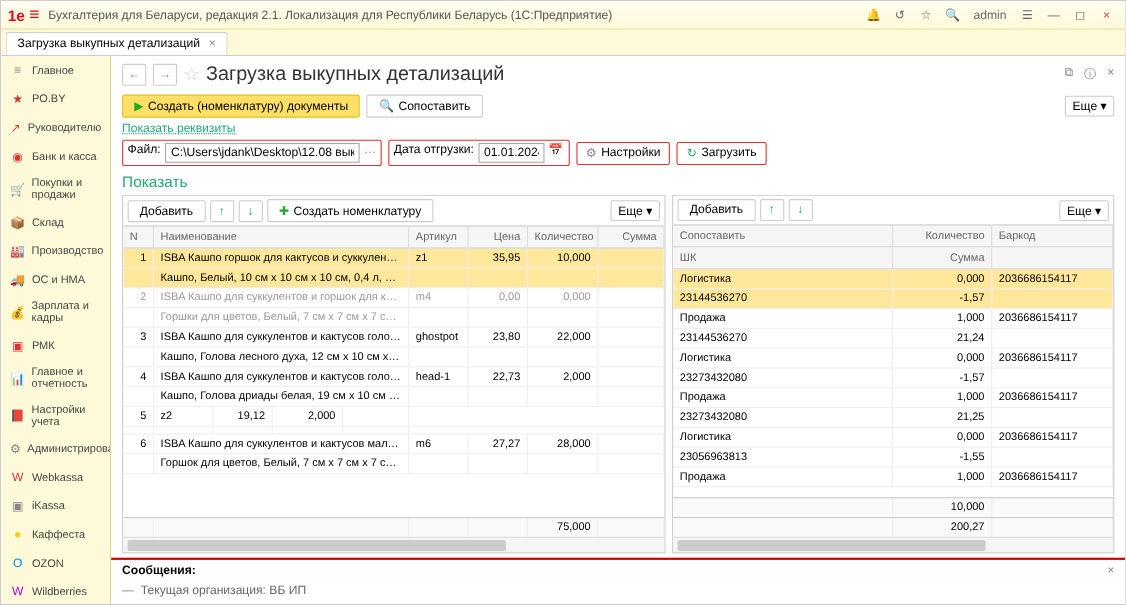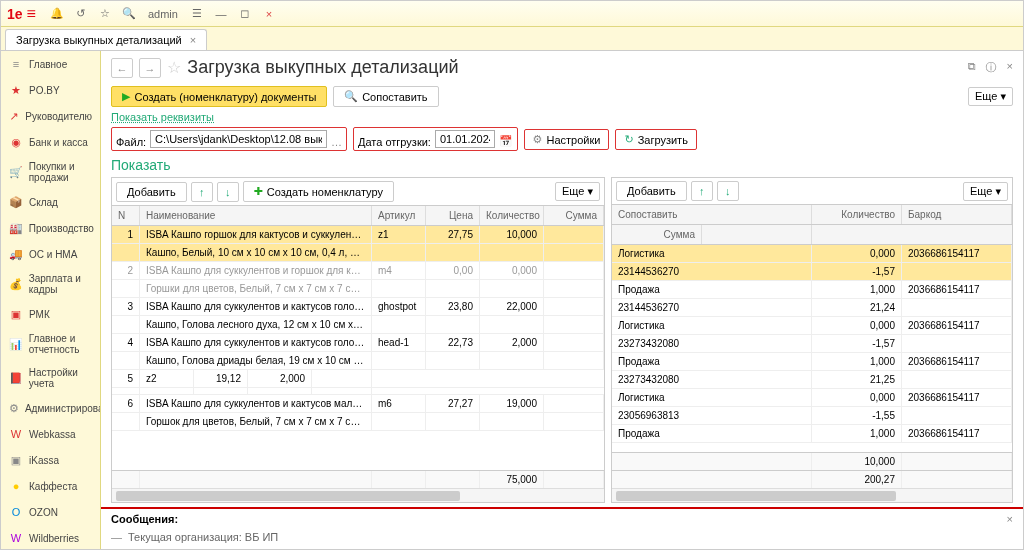--- a/index.html
+++ b/index.html
@@ -22,21 +22,21 @@
 .pgtop{display:flex;align-items:center;padding:6px 10px;gap:6px}
 .navbtn{width:22px;height:20px;border:1px solid #ccc;background:#fff;display:flex;align-items:center;justify-content:center;color:#888;cursor:pointer;border-radius:2px}
 .star{color:#ccc;font-size:16px}
 .pgtitle{font-size:18px;color:#333;flex:1}
 .topicons{display:flex;gap:10px;color:#888}
 .row{display:flex;align-items:center;padding:2px 10px;gap:6px}
 .ybtn{background:#ffe066;border:1px solid #e0c020;padding:3px 10px;border-radius:2px;cursor:pointer;display:flex;align-items:center;gap:4px}
 .wbtn{background:#fff;border:1px solid #ccc;padding:3px 10px;border-radius:2px;cursor:pointer;display:flex;align-items:center;gap:4px}
 .gdot{color:#2a2}
 .link{color:#2a7;text-decoration:underline dotted;cursor:pointer;padding:2px 10px;font-size:11px}
-.redbox{border:1px solid #d33;padding:2px 4px;display:flex;align-items:flex-end;gap:4px;border-radius:2px}
+.redbox{border:1px solid #d33;padding:2px 4px;display:flex;align-items:flex-start;gap:4px;border-radius:2px}
 .inp{border:1px solid #aaa;padding:2px 4px;background:#fff}
 .sect{font-size:14px;color:#2a7;padding:4px 10px}
 .tables{flex:1;display:flex;gap:6px;padding:0 10px 4px;overflow:hidden}
 .tblwrap{display:flex;flex-direction:column;border:1px solid #ccc;overflow:hidden}
 .tblwrap.left{flex:1}
 .tblwrap.right{width:402px}
 .tblbar{display:flex;align-items:center;gap:4px;padding:3px 4px}
 .sqbtn{width:22px;height:20px;border:1px solid #ccc;display:flex;align-items:center;justify-content:center;cursor:pointer;border-radius:2px;color:#2a7}
 .tblhead{display:flex;background:#f5f5f5;border-top:1px solid #ccc;border-bottom:1px solid #ccc}
 .th{padding:4px 6px;border-right:1px solid #ddd;color:#666;font-size:10px}
@@ -58,20 +58,21 @@
 .cal{color:#888;cursor:pointer}
 .gear{color:#888}
 </style>
 </head>
 <body>
 
 <div class="app">
   <div class="titlebar">
     <span class="logo">1e</span>
     <span class="ham">≡</span>
+    <span class="title">Бухгалтерия для Беларуси, редакция 2.1. Локализация для Республики Беларусь   (1С:Предприятие)</span>
     <span class="rbtn">🔔</span>
     <span class="rbtn">↺</span>
     <span class="rbtn">☆</span>
     <span class="rbtn">🔍</span>
     <span class="rbtn" style="width:auto;padding:0 6px">admin</span>
     <span class="rbtn">☰</span>
     <span class="rbtn">—</span>
     <span class="rbtn">◻</span>
     <span class="rbtn cls">×</span>
   </div>
@@ -228,21 +229,21 @@
             <div class="th" style="width:54px">Артикул</div>
             <div class="th" style="width:54px;text-align:right">Цена</div>
             <div class="th" style="width:64px;text-align:right">Количество</div>
             <div class="th" style="width:60px;text-align:right">Сумма</div>
           </div>
           <div class="tblbody" id="lbody">
               <div class="trow sel">
                 <div class="td r" style="width:28px">1</div>
                 <div class="td" style="flex:1">ISBA Кашпо горшок для кактусов и суккулентов</div>
                 <div class="td" style="width:54px">z1</div>
-                <div class="td r" style="width:54px">27,75</div>
+                <div class="td r" style="width:54px">35,95</div>
                 <div class="td r" style="width:64px">10,000</div>
                 <div class="td" style="width:60px"></div>
               </div>
               <div class="trow sel">
                 <div class="td" style="width:28px"></div>
                 <div class="td" style="flex:1">Кашпо, Белый, 10 см х 10 см х 10 см, 0,4 л, 1…</div>
                 <div class="td" style="width:54px"></div>
                 <div class="td" style="width:54px"></div>
                 <div class="td" style="width:64px"></div>
                 <div class="td" style="width:60px"></div>
@@ -307,21 +308,21 @@
                 <div class="td" style="width:54px"></div>
                 <div class="td" style="width:54px"></div>
                 <div class="td" style="width:64px"></div>
                 <div class="td" style="width:60px"></div>
               </div>
               <div class="trow">
                 <div class="td r" style="width:28px">6</div>
                 <div class="td" style="flex:1">ISBA Кашпо для суккулентов и кактусов мален…</div>
                 <div class="td" style="width:54px">m6</div>
                 <div class="td r" style="width:54px">27,27</div>
-                <div class="td r" style="width:64px">19,000</div>
+                <div class="td r" style="width:64px">28,000</div>
                 <div class="td" style="width:60px"></div>
               </div>
               <div class="trow">
                 <div class="td" style="width:28px"></div>
                 <div class="td" style="flex:1">Горшок для цветов, Белый, 7 см х 7 см х 7 см…</div>
                 <div class="td" style="width:54px"></div>
                 <div class="td" style="width:54px"></div>
                 <div class="td" style="width:64px"></div>
                 <div class="td" style="width:60px"></div>
               </div>
@@ -347,20 +348,21 @@
             <span class="sqbtn">↑</span>
             <span class="sqbtn">↓</span>
             <div class="more"><span>Еще</span> ▾</div>
           </div>
           <div class="tblhead">
             <div class="th" style="flex:1">Сопоставить</div>
             <div class="th" style="width:90px;text-align:right">Количество</div>
             <div class="th" style="width:110px">Баркод</div>
           </div>
           <div class="tblhead2">
+            <div class="th" style="flex:1">ШК</div>
             <div class="th" style="width:90px;text-align:right">Сумма</div>
             <div class="th" style="width:110px"></div>
           </div>
           <div class="tblbody" id="rbody">
               <div class="trow sel">
                 <div class="td" style="flex:1">Логистика</div>
                 <div class="td r" style="width:90px">0,000</div>
                 <div class="td" style="width:110px">2036686154117</div>
               </div>
               <div class="trow sel">

